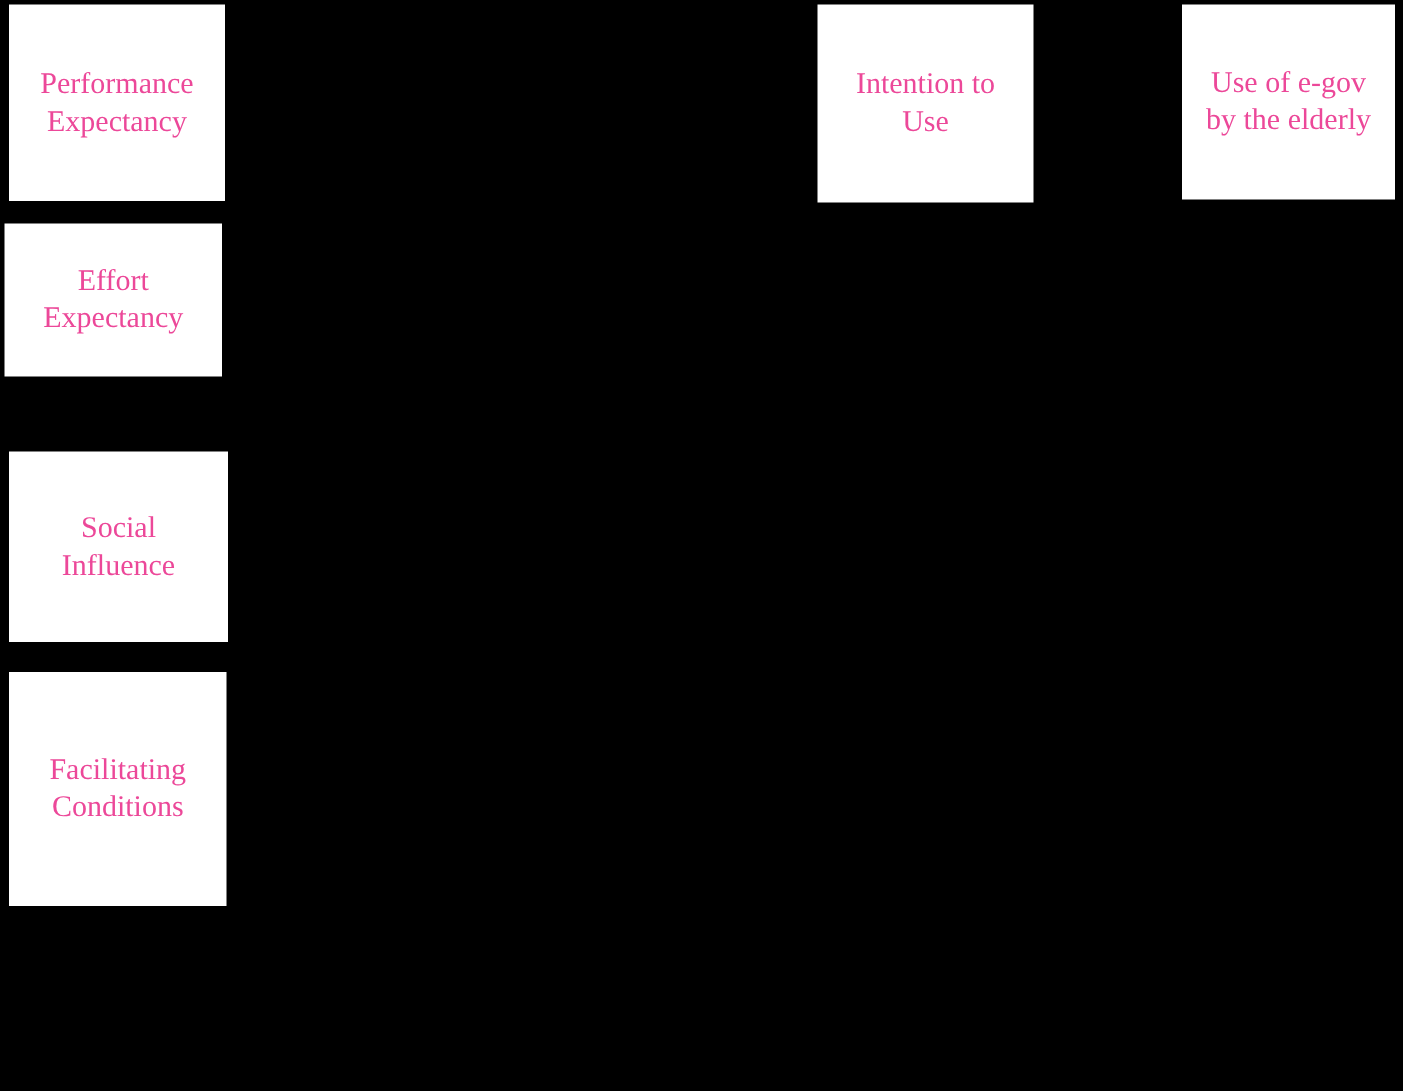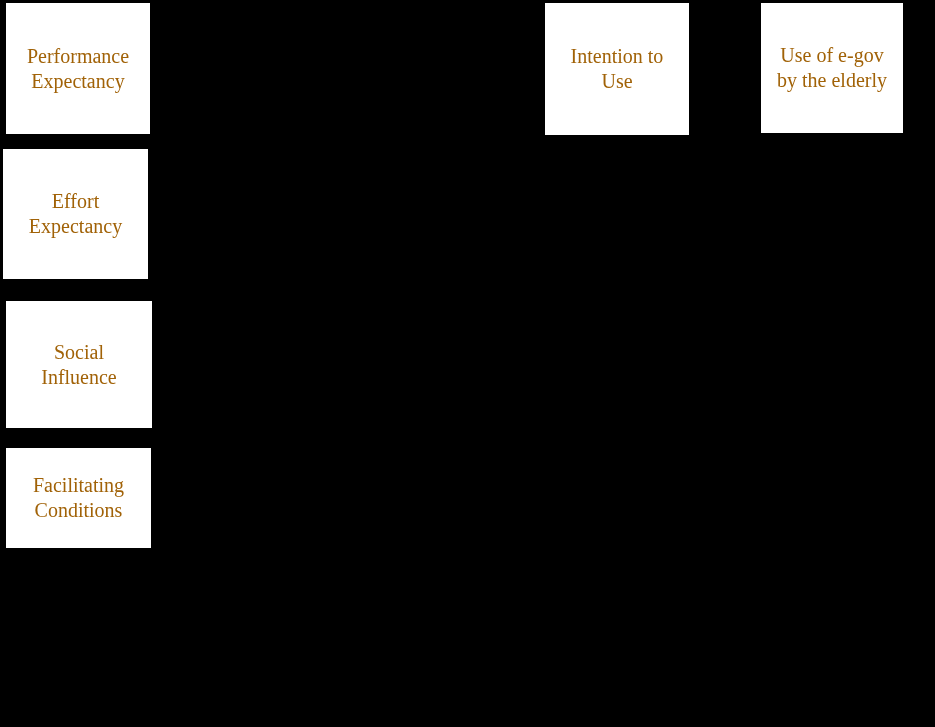--- a/index.html
+++ b/index.html
@@ -17,41 +17,41 @@
   .canvas {
     position: absolute;
     left: 0; top: 0;
     width: 935px;
     height: 727px;
     background: #000000;
   }
   .node {
     position: absolute;
     background: #ffffff;
-    color: #a16207;
+    color: #ec4899;
     display: flex;
     align-items: center;
     justify-content: center;
     box-sizing: border-box;
   }
   .node .label {
     font-size: 20px;
     line-height: 25px;
     text-align: center;
     white-space: pre-line;
     padding: 0 6px;
   }
   
   .n-performance   { left: 6px;   top: 3px;   width: 144px; height: 131px; }
-  .n-effort        { left: 3px;   top: 149px; width: 145px; height: 130px; }
+  .n-effort        { left: 3px;   top: 149px; width: 145px; height: 102px; }
   .n-social        { left: 6px;   top: 301px; width: 146px; height: 127px; }
-  .n-facilitating  { left: 6px;   top: 448px; width: 145px; height: 100px; }
+  .n-facilitating  { left: 6px;   top: 448px; width: 145px; height: 156px; }
   .n-habit         { left: 3px;   top: 593px; width: 145px; height: 125px; }
   .n-intention     { left: 504px; top: 3px;   width: 144px; height: 132px; margin-left: 41px; }
-  .n-use-egov      { left: 761px; top: 3px;   width: 142px; height: 130px; }
+  .n-use-egov      { left: 788px; top: 3px;   width: 142px; height: 130px; }
 </style>
 </head>
 <body>
 
 <div class="canvas">
 
   <div class="node n-performance">
     <span class="label">Performance
 Expectancy</span>
   </div>

